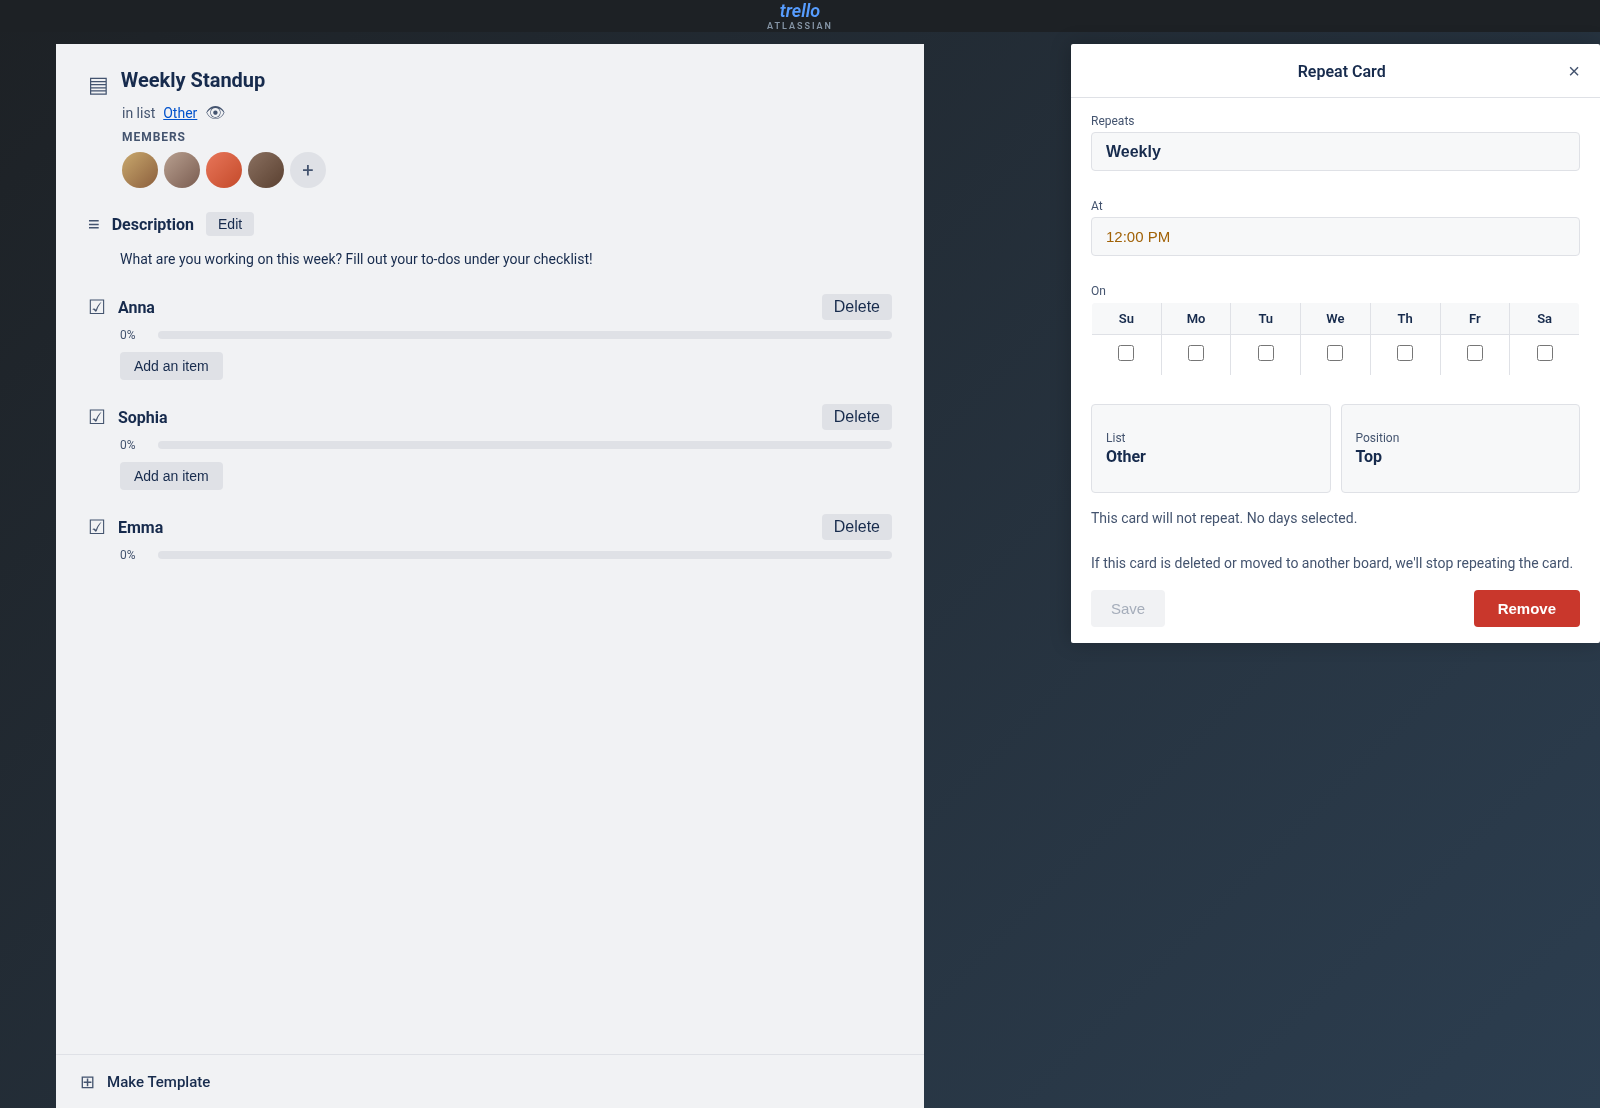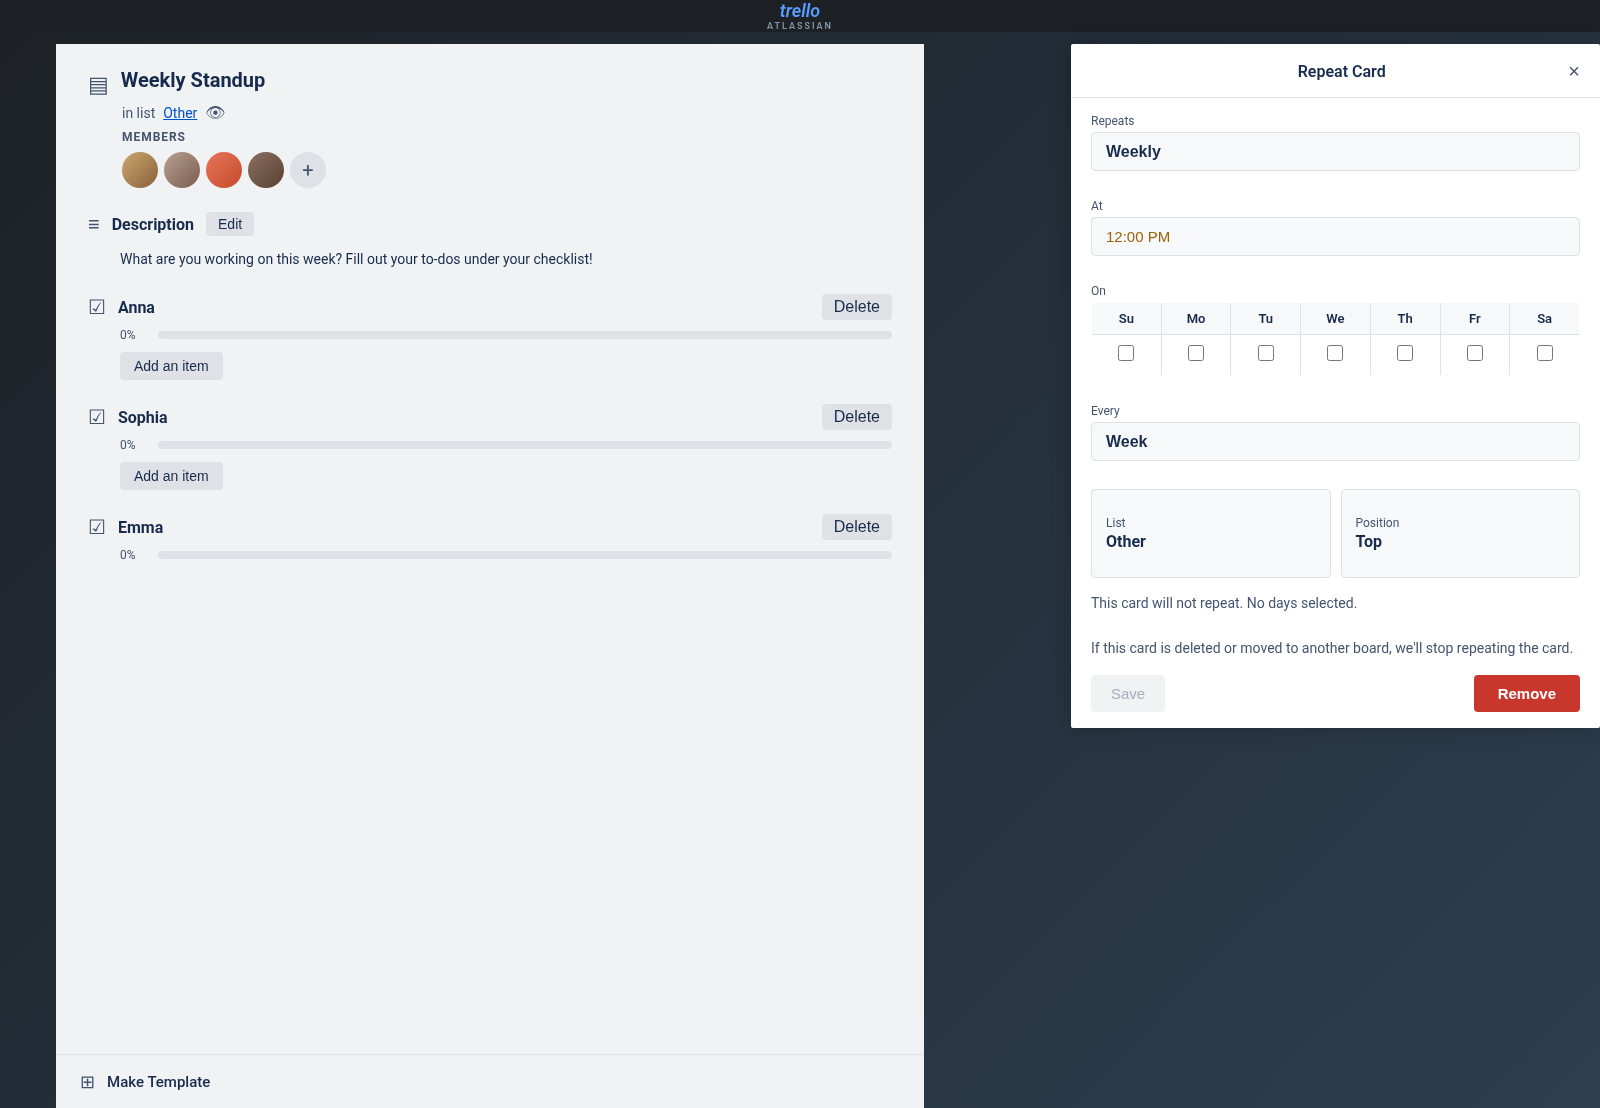--- a/index.html
+++ b/index.html
@@ -516,28 +516,20 @@
             <td><input type="checkbox" style=""></td>
             <td><input type="checkbox" style=""></td>
             <td><input type="checkbox" style=""></td>
             <td><input type="checkbox" style=""></td>
             <td><input type="checkbox" style=""></td>
           </tr>
         </tbody>
       </table>
     </div>
 
-    <div class="rp-field">
-      <div class="rp-field-label">Every</div>
-      <select class="rp-select-box">
-        <option>Week</option>
-        <option>2 Weeks</option>
-        <option>Month</option>
-      </select>
-    </div>
 
     <div class="lp-row">
       <div class="lp-box">
         <div class="lp-box-label">List</div>
         <div class="lp-box-value">Other</div>
       </div>
       <div class="lp-box">
         <div class="lp-box-label">Position</div>
         <div class="lp-box-value">Top</div>
       </div>

